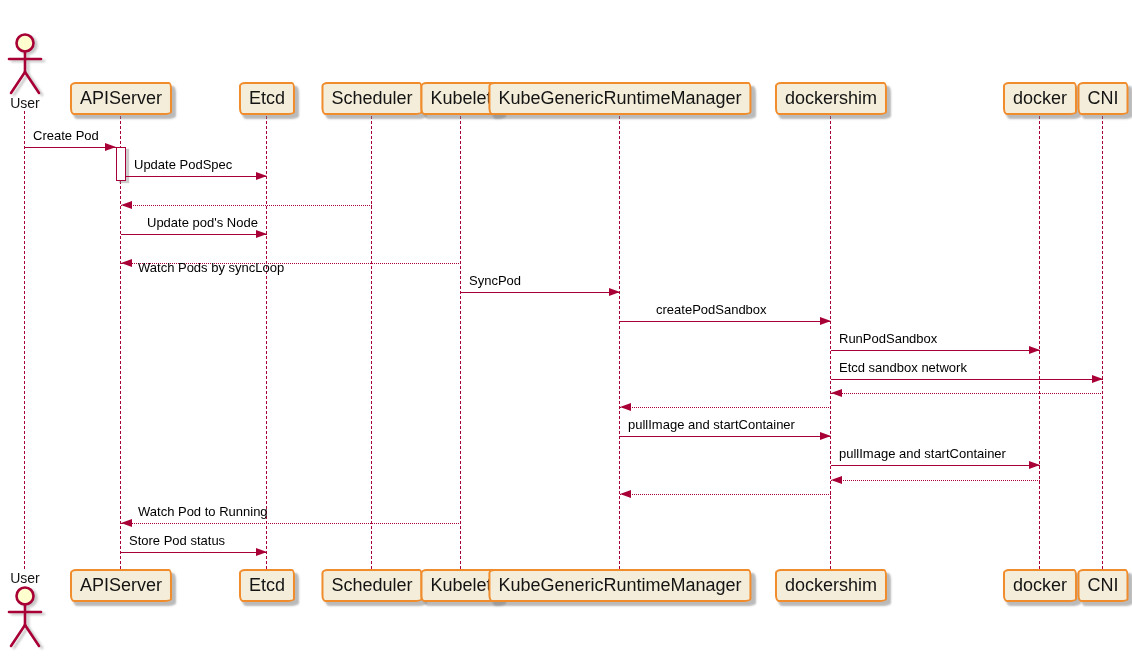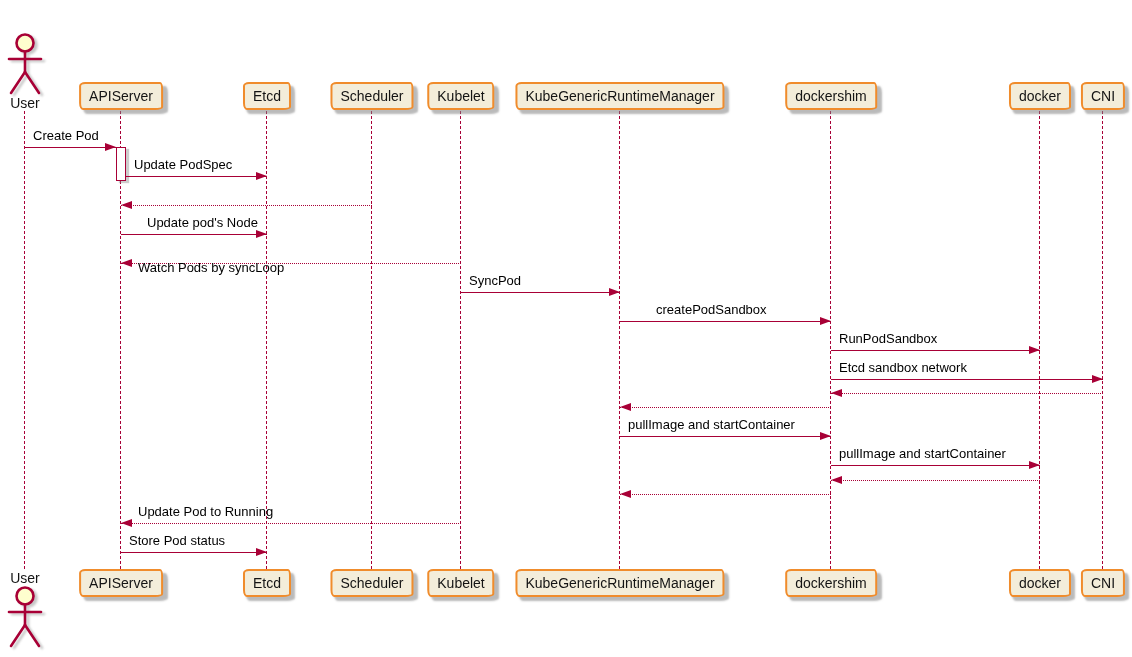--- a/index.html
+++ b/index.html
@@ -8,21 +8,21 @@
     font-family:"Liberation Sans", "DejaVu Sans", sans-serif; overflow:hidden;
   }
   .title {
     position:absolute; top:9px; left:0; width:1000px; text-align:center;
     font-weight:bold; font-size:15px; color:#000;
   }
   .lifeline { position:absolute; width:0; border-left:1.4px dashed #A80036; }
   .pbox {
     position:absolute; transform:translateX(-50%);
     background:#F3EDDA; border:2px solid #F08C2C;
-    padding:4px 8px; font-size:14px; color:#141414; white-space:nowrap;
+    padding:4px 8px; font-size:18px; color:#141414; white-space:nowrap;
     box-shadow:4px 4px 2px rgba(130,130,130,0.55);
     border-radius:6px 3px 8px 4px / 4px 7px 3px 7px;
   }
   .actor-label {
     position:absolute; transform:translateX(-50%);
     font-size:14px; color:#141414; white-space:nowrap;
   }
   .actor-svg {
     position:absolute; transform:translateX(-50%);
     filter:drop-shadow(3px 2px 1px rgba(130,130,130,0.45));
@@ -124,17 +124,17 @@
     <div class="msg-label" style="left: 628px; top: 417px;">pullImage and startContainer</div>
     <div class="msg-line solid" style="left: 831px; top: 465px; width: 209px;"></div>
     <div class="arrowhead right" style="left: 1029px; top: 461.4px;"></div>
     <div class="msg-label" style="left: 839px; top: 446px;">pullImage and startContainer</div>
     <div class="msg-line dashed" style="left: 831px; top: 480px; width: 209px;"></div>
     <div class="arrowhead left" style="left: 831px; top: 476.4px;"></div>
     <div class="msg-line dashed" style="left: 620px; top: 494px; width: 211px;"></div>
     <div class="arrowhead left" style="left: 620px; top: 490.4px;"></div>
     <div class="msg-line dashed" style="left: 121px; top: 523px; width: 340px;"></div>
     <div class="arrowhead left" style="left: 121px; top: 519.4px;"></div>
-    <div class="msg-label" style="left: 138px; top: 504px;">Update Pod to Running</div>
+    <div class="msg-label" style="left: 138px; top: 504px;">Watch Pod to Running</div>
     <div class="msg-line solid" style="left: 121px; top: 552px; width: 146px;"></div>
     <div class="arrowhead right" style="left: 256px; top: 548.4px;"></div>
     <div class="msg-label" style="left: 129px; top: 533px;">Store Pod status</div>
   </div>
 
 </body></html>

